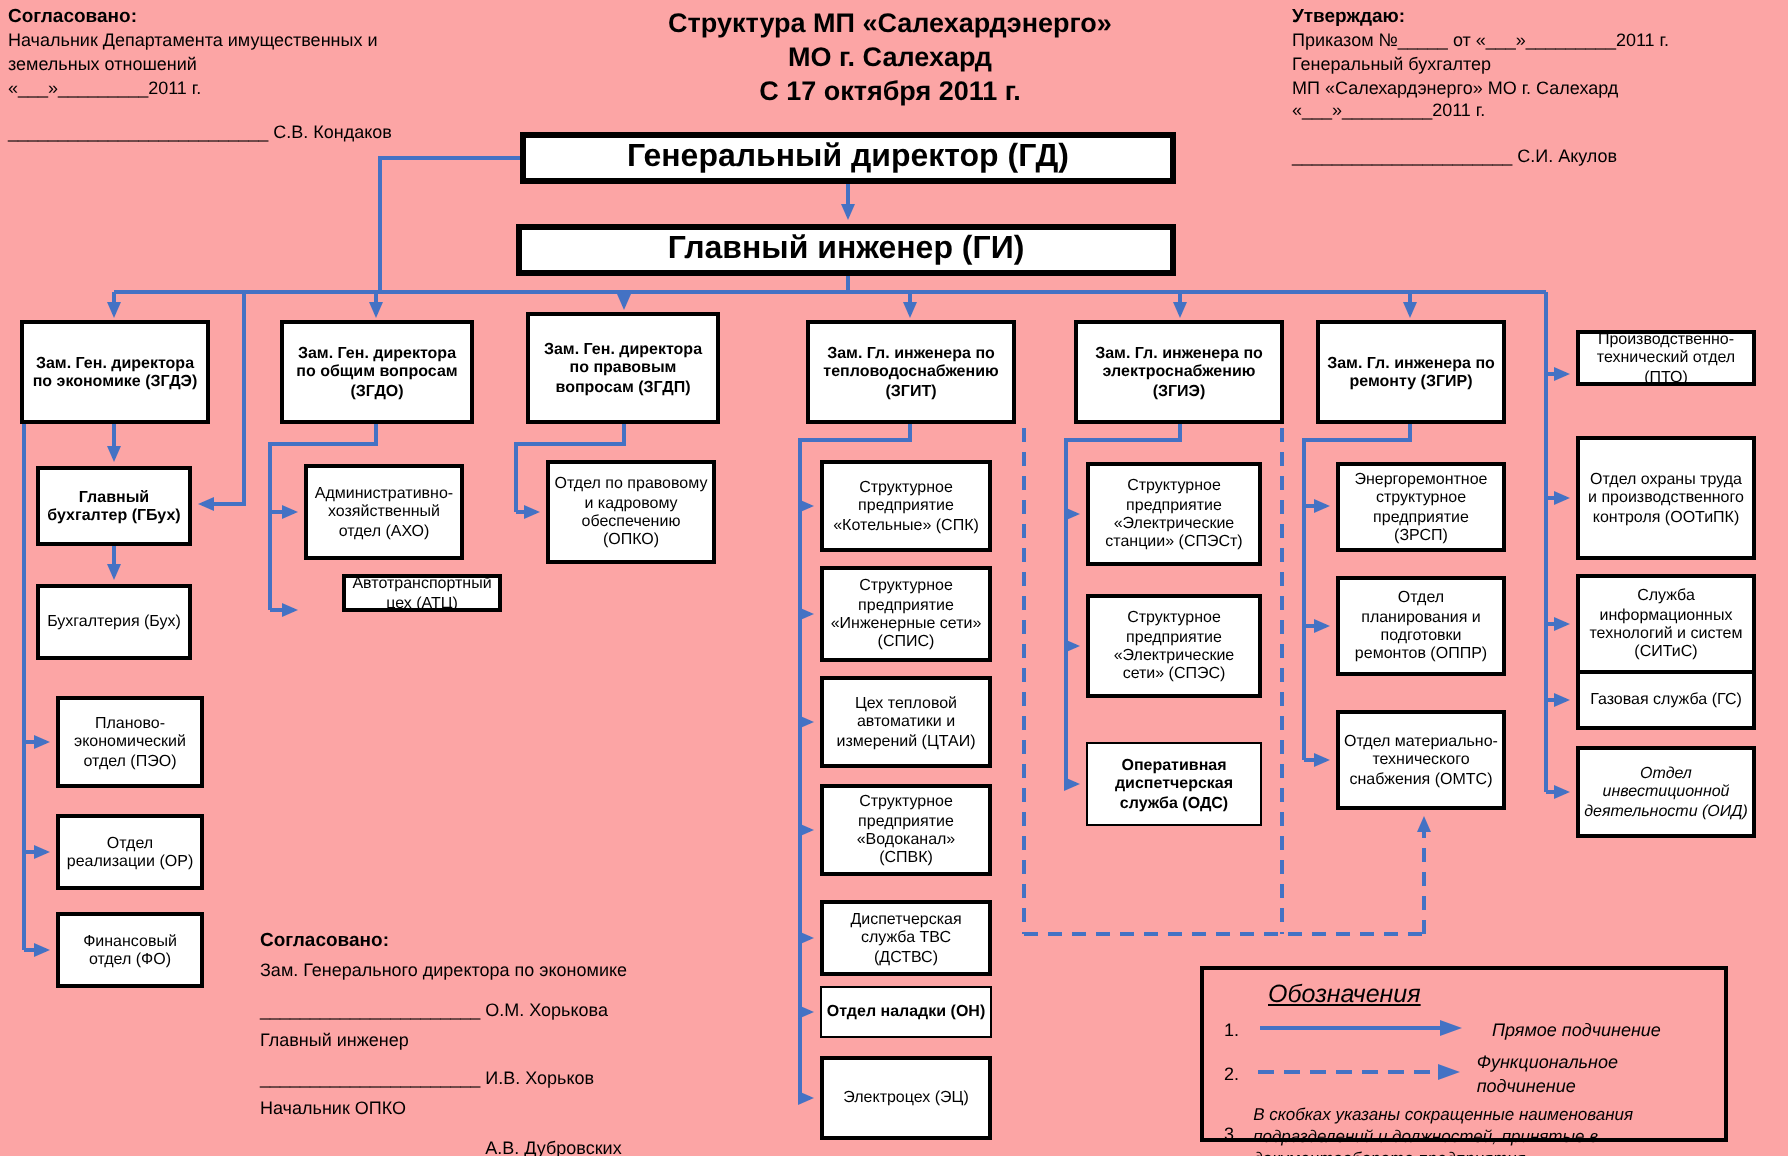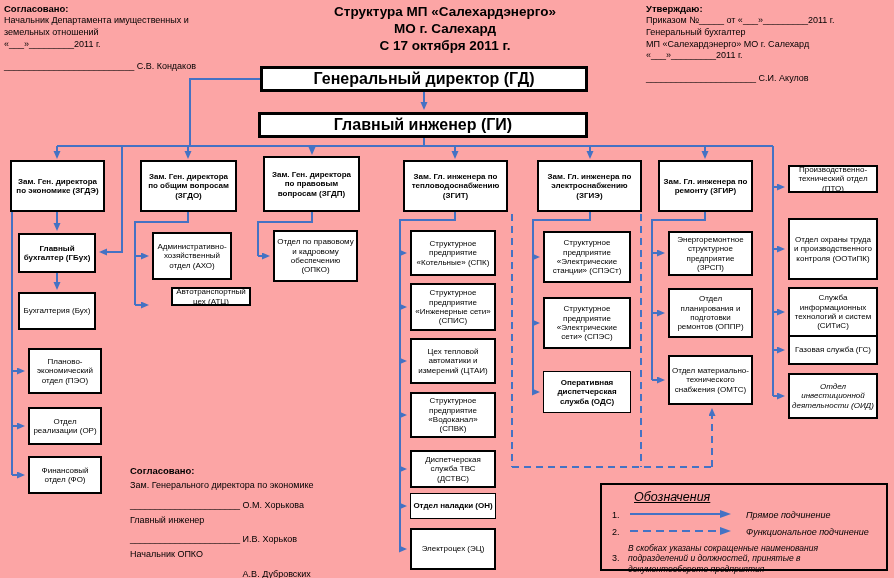--- a/index.html
+++ b/index.html
@@ -13,21 +13,21 @@
   .hq{border-width:3px;font-weight:bold;font-size:16px;}
   .dep{font-weight:bold;}
   .bold{font-weight:bold;}
   .thin{border-width:1px;font-weight:bold;}
   .textblock{position:absolute;z-index:3;font-size:9px;line-height:1.3;}
   .textblock .heading{font-weight:bold;font-size:9.5px;}
   .textblock .line{white-space:nowrap;}
   .sig{margin-top:11px;white-space:nowrap;}
   #title-block{left:255px;top:4px;width:380px;text-align:center;font-weight:bold;
                font-size:13.5px;line-height:1.25;}
-  #legend-box{left:600px;top:483px;width:288px;height:88px;border:2px solid #000;
+  #legend-box{left:600px;top:483px;width:264px;height:88px;border:2px solid #000;
               box-sizing:border-box;padding:4px 8px 2px 10px;}
   #legend-box .legend-heading{font-style:italic;font-size:12.5px;text-decoration:underline;
               margin-left:22px;margin-bottom:4px;}
   .legend-item{display:flex;align-items:center;font-style:italic;font-size:9px;margin-bottom:3px;}
   .legend-item .num{width:16px;font-style:normal;}
   .legend-item .arrow-wrap{width:118px;}
   .legend-item .note-text{font-size:8.5px;line-height:1.25;width:250px;}
   #agreement-bottom .role{margin-top:3px;white-space:nowrap;}
   #agreement-bottom .sigline{margin-top:8px;white-space:nowrap;}
 </style>

